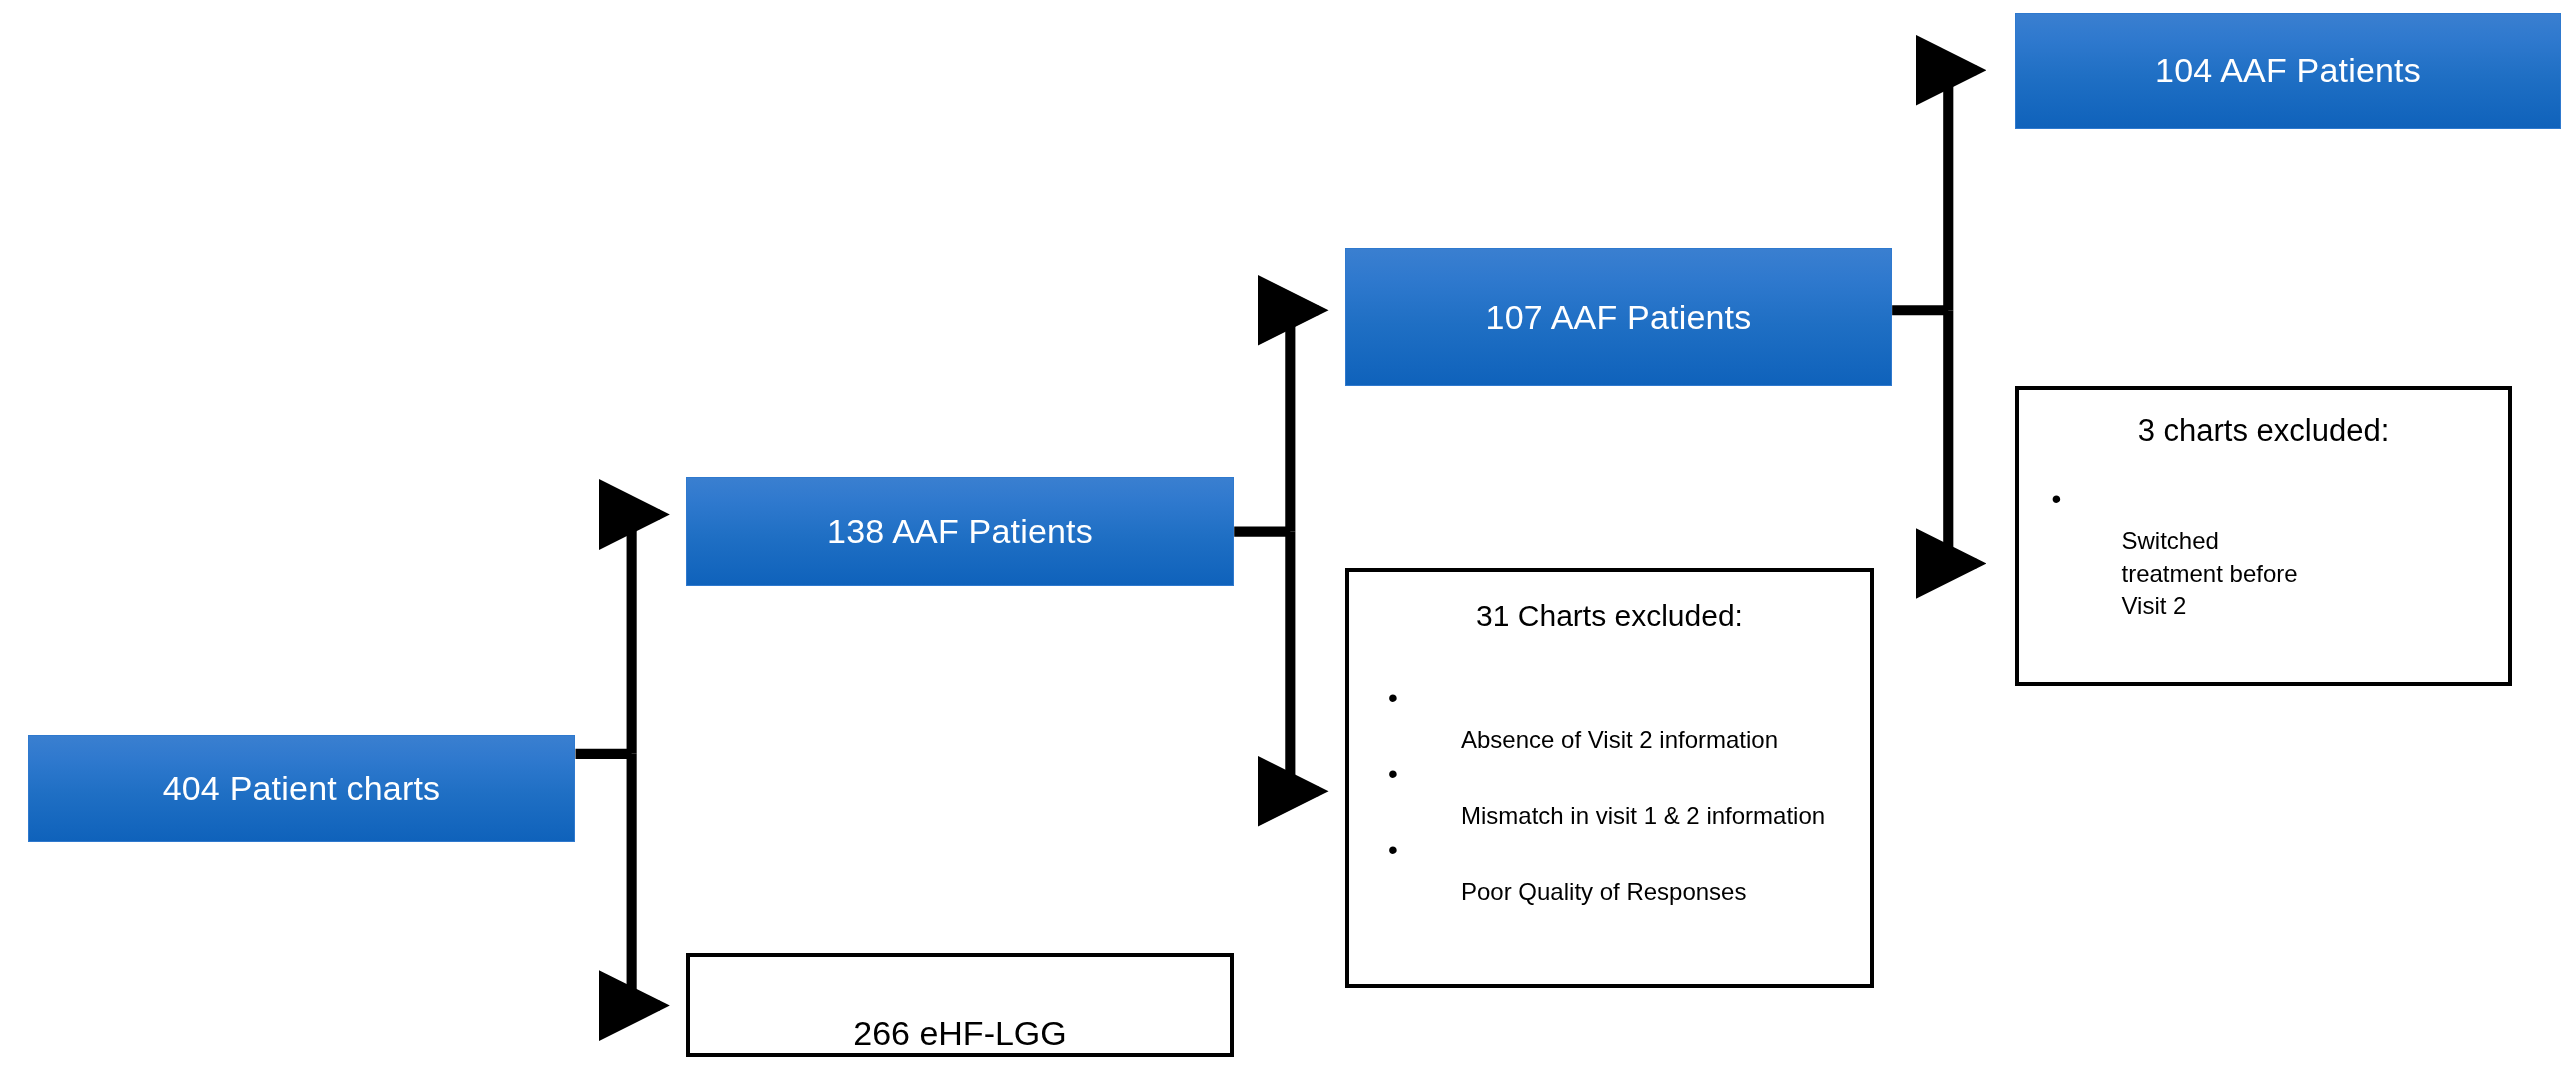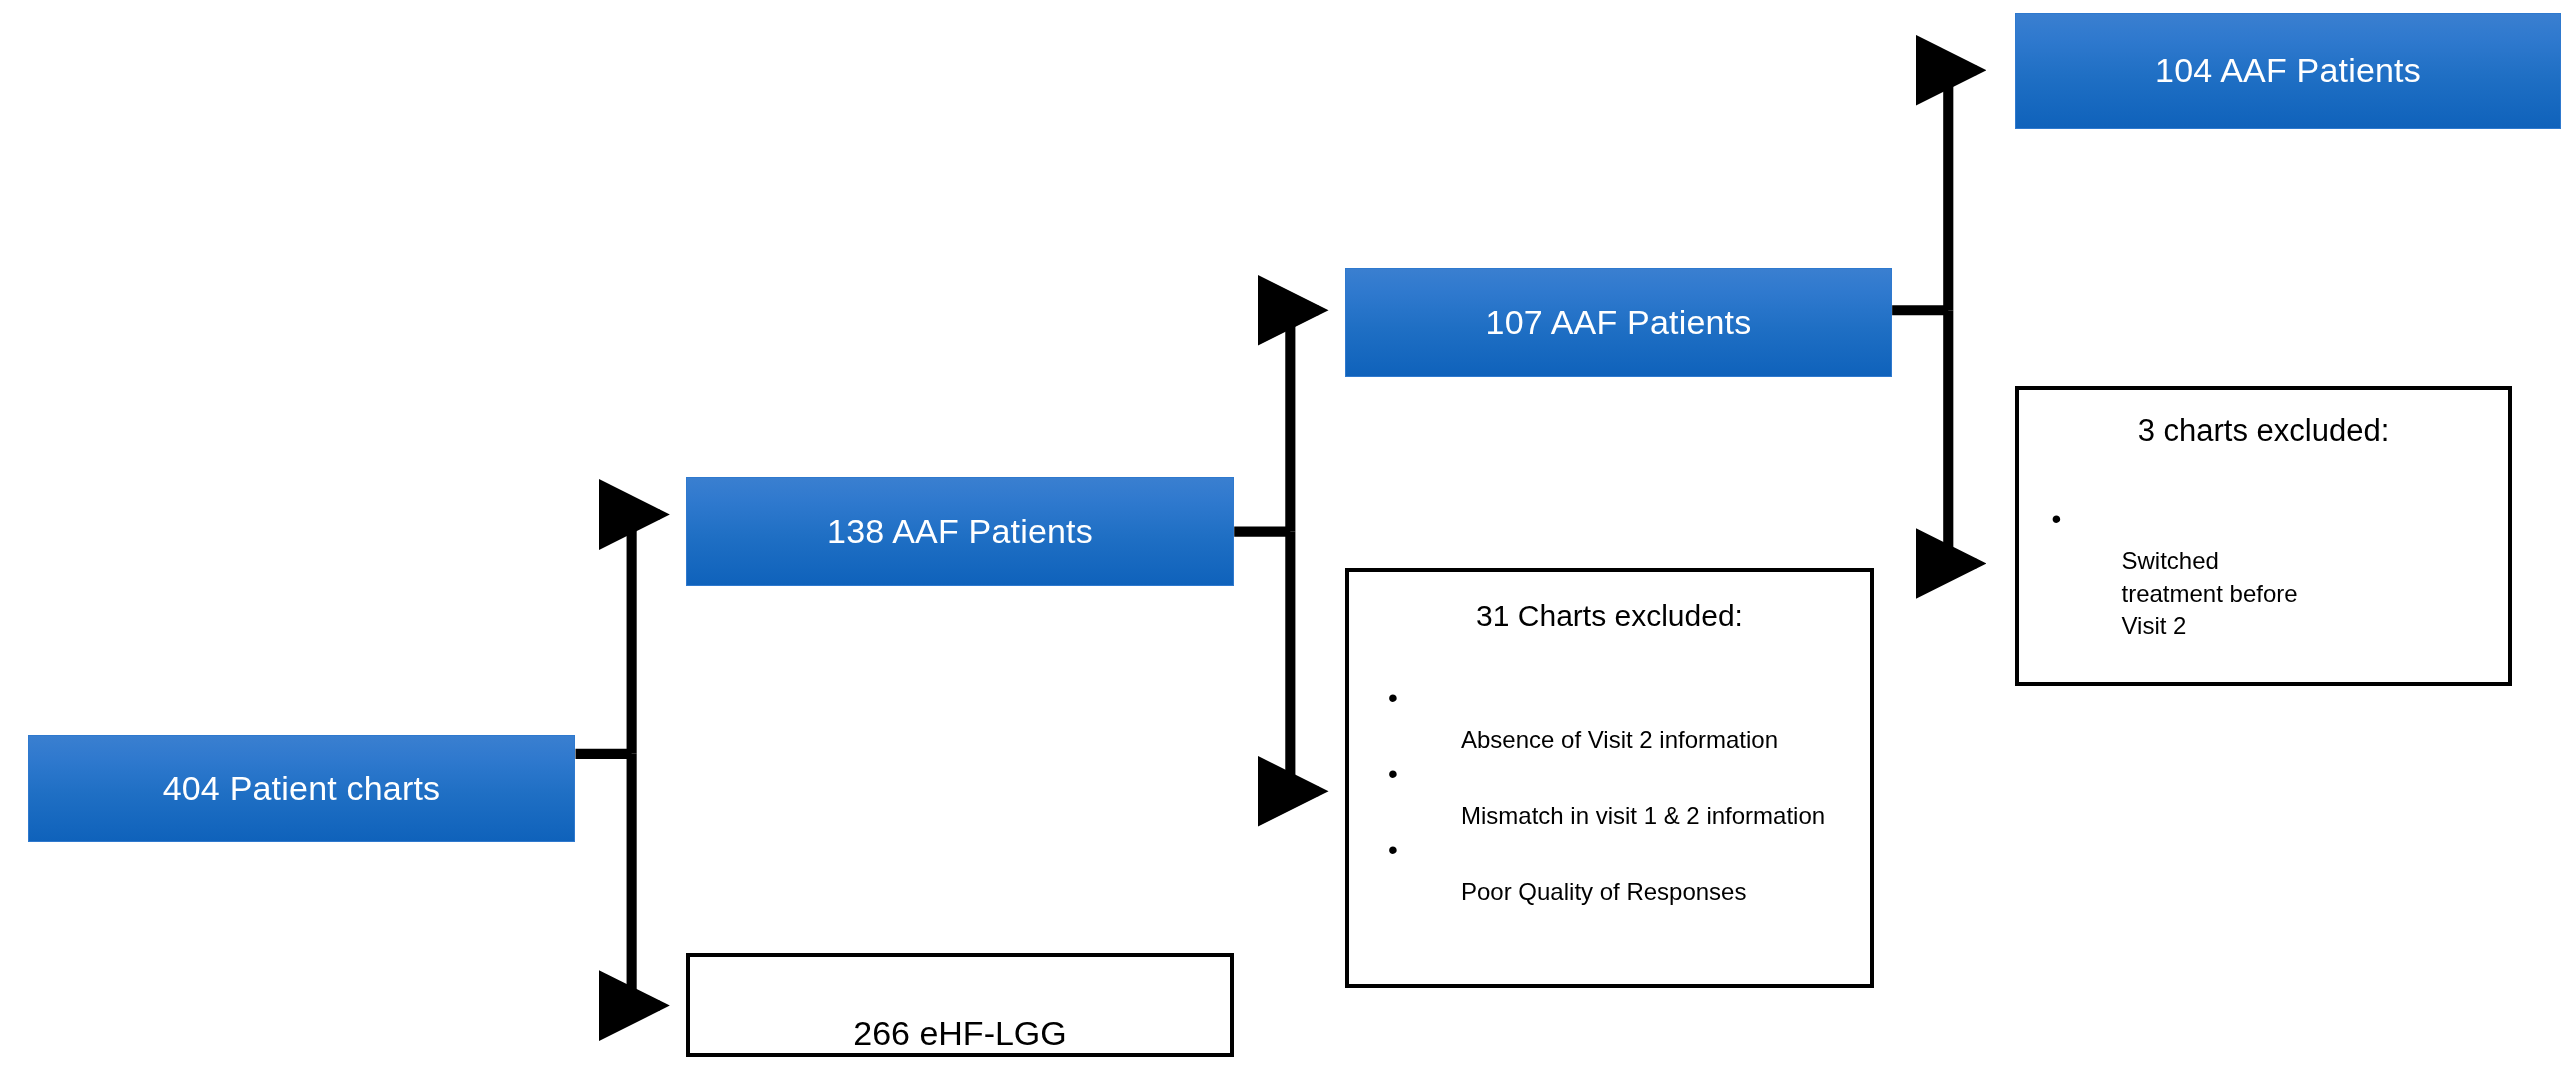--- a/index.html
+++ b/index.html
@@ -125,21 +125,21 @@
   </div>
 
   <div class="node blue" style="left:686px; top:477px; width:548px; height:109px; font-size:34px;">
     <span>138 AAF Patients</span>
   </div>
 
   <div class="node outlined centered" style="left:686px; top:953px; width:548px; height:104px; font-size:34px;">
     <span>266 eHF-LGG</span>
   </div>
 
-  <div class="node blue" style="left:1345px; top:268px; width:547px; height:109px; font-size:34px;">
+  <div class="node blue" style="left:1345px; top:248px; width:547px; height:138px; font-size:34px;">
     <span>107 AAF Patients</span>
   </div>
 
   <div class="node blue" style="left:2015px; top:12.5px; width:546px; height:116px; font-size:34px;">
     <span>104 AAF Patients</span>
   </div>
 
   <div class="node outlined" style="left:1345px; top:568px; width:529px; height:420px; padding:26.5px 23.4px 0 23.4px;">
     <div class="excl-title" style="font-size:30px; margin-bottom:51px;">31 Charts excluded:</div>
     <ul class="excl-list">
@@ -152,21 +152,21 @@
         <span class="excl-text" style="font-size:24px; line-height:1.32;">Mismatch in visit 1 &amp; 2 information</span>
       </li>
       <li class="excl-item">
         <span class="excl-bullet" style="font-size:28px; width:73px; padding-left:15.6px;">•</span>
         <span class="excl-text" style="font-size:24px; line-height:1.32;">Poor Quality of Responses</span>
       </li>
     </ul>
   </div>
 
   <div class="node outlined" style="left:2015px; top:386px; width:497px; height:300px; padding:23.4px 20px 0 20px;">
-    <div class="excl-title" style="font-size:31px; margin-bottom:56px;">3 charts excluded:</div>
+    <div class="excl-title" style="font-size:31px; margin-bottom:36px;">3 charts excluded:</div>
     <ul class="excl-list">
       <li class="excl-item">
         <span class="excl-bullet" style="font-size:28px; width:70px; padding-left:12.5px;">•</span>
         <span class="excl-text" style="font-size:24px; line-height:1.35; max-width:203px;">Switched treatment before Visit 2</span>
       </li>
     </ul>
   </div>
 
 </div>
 

